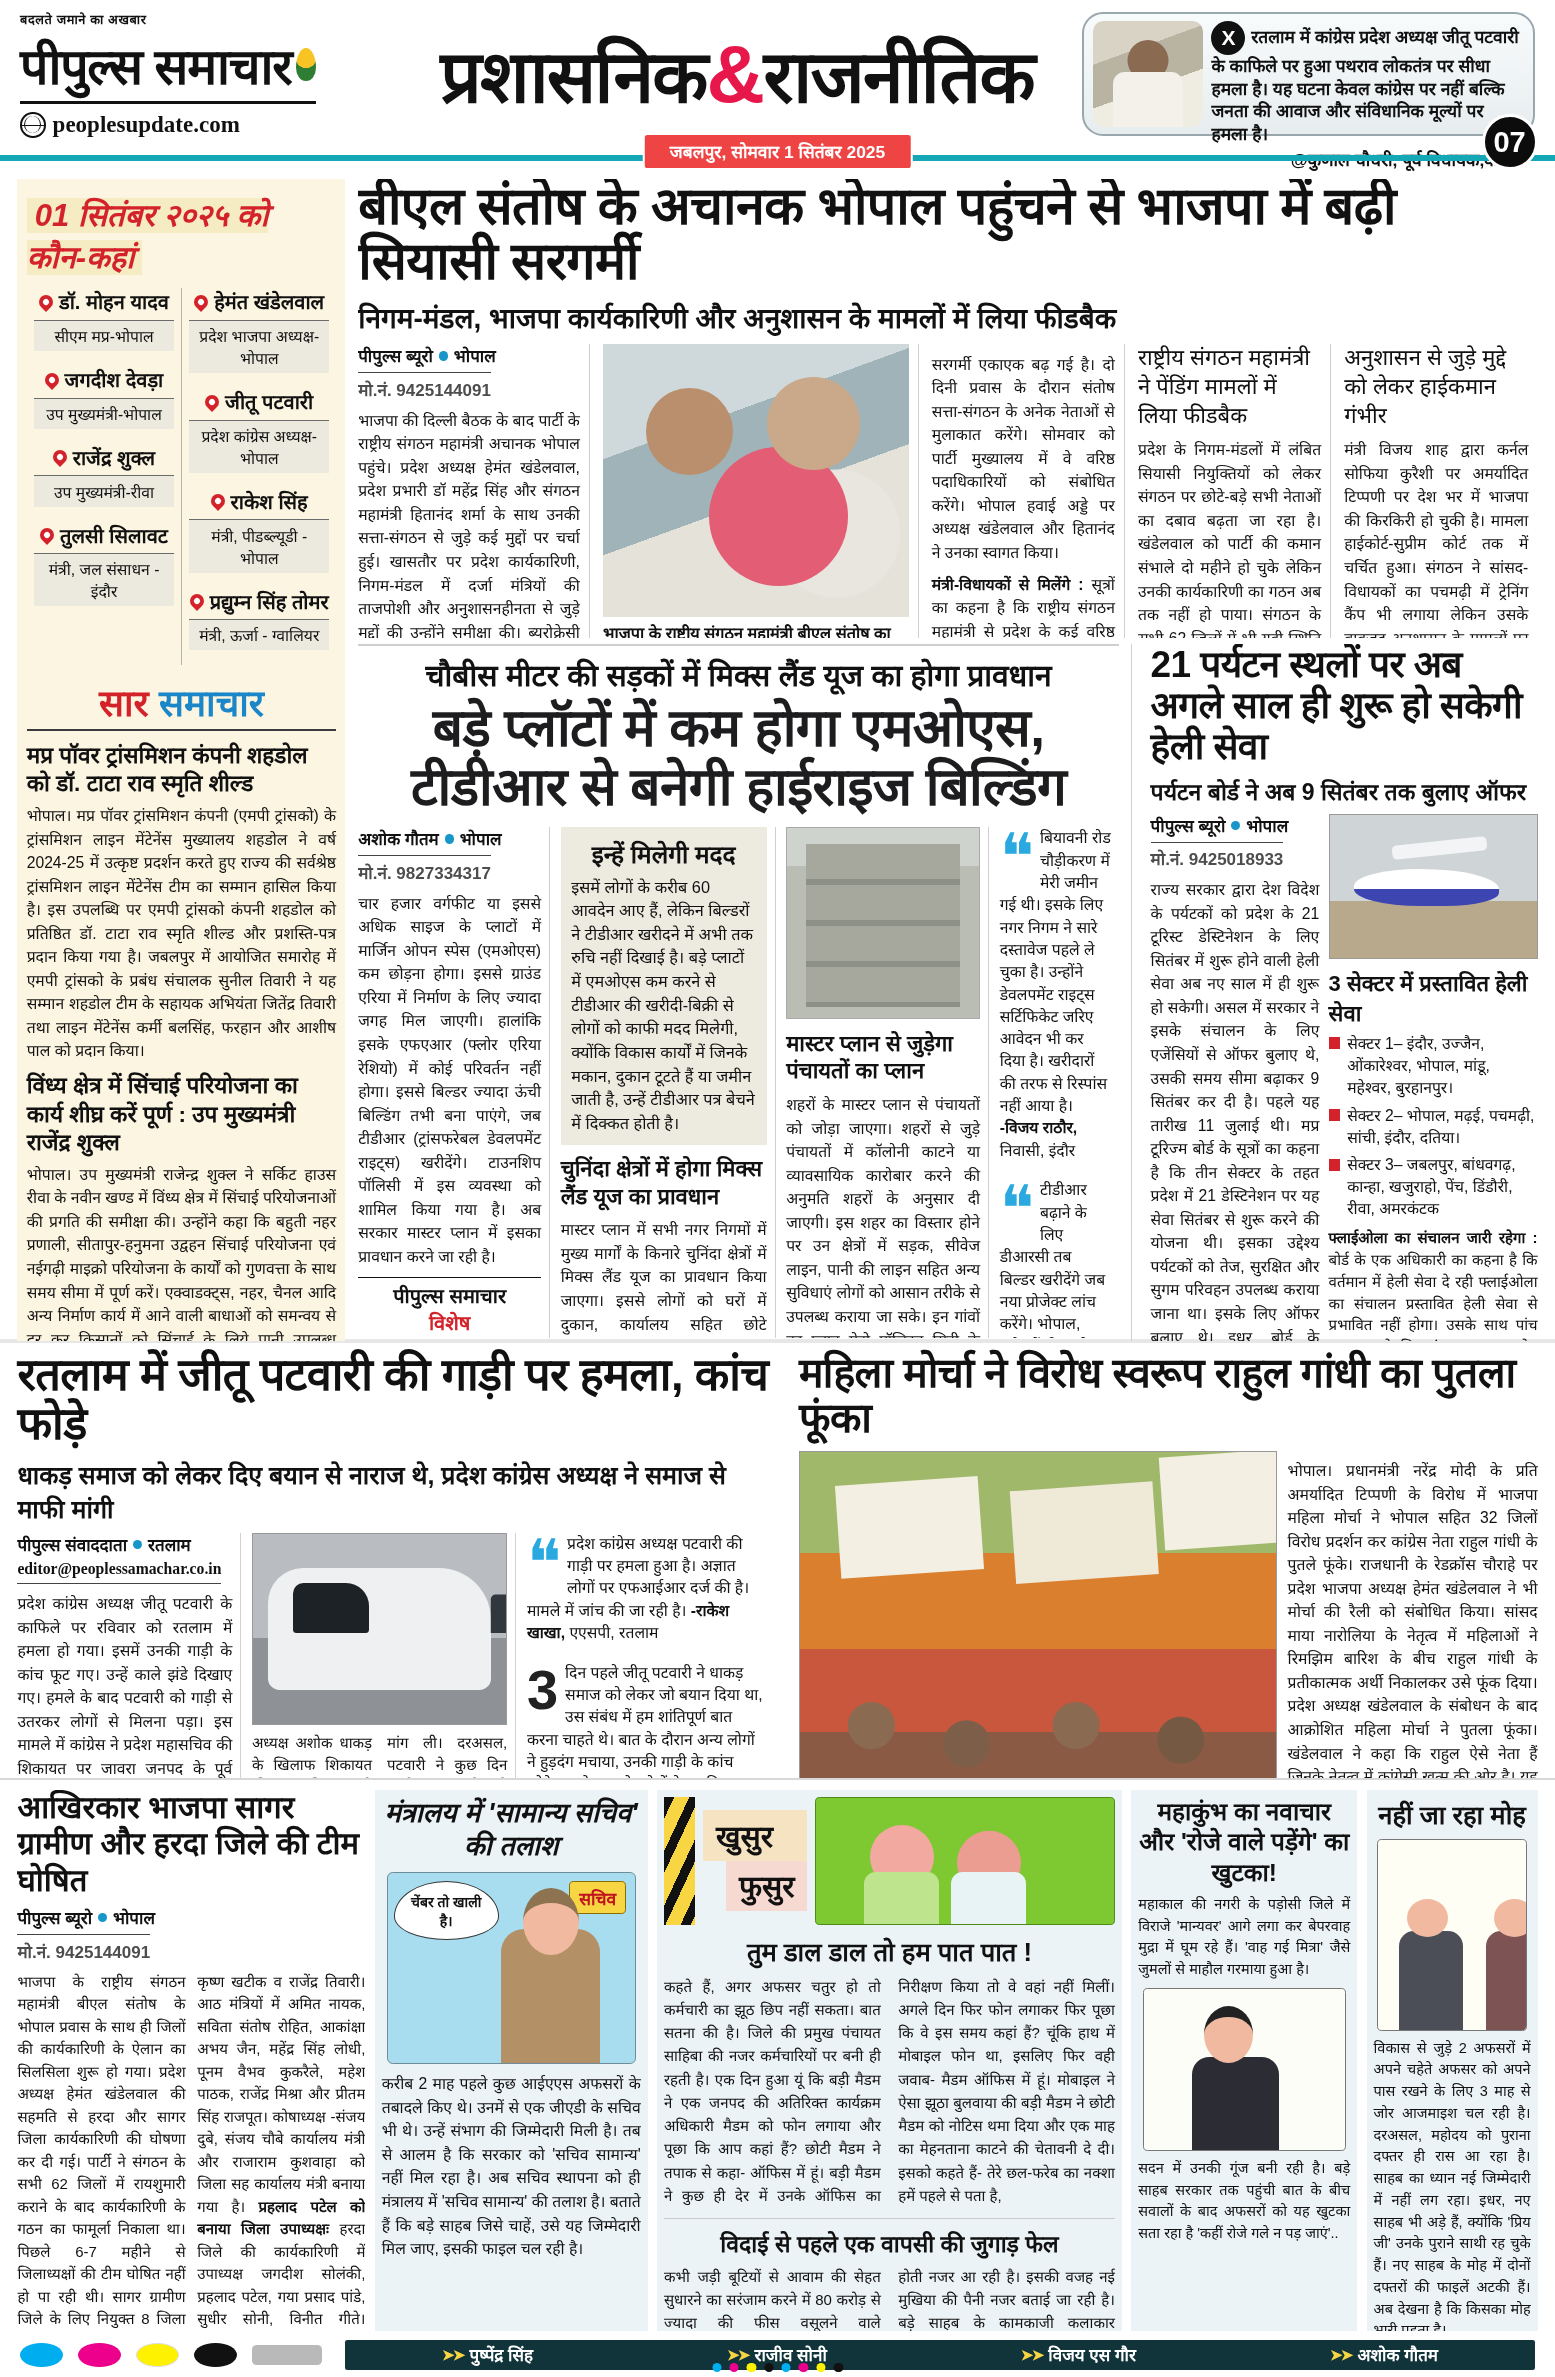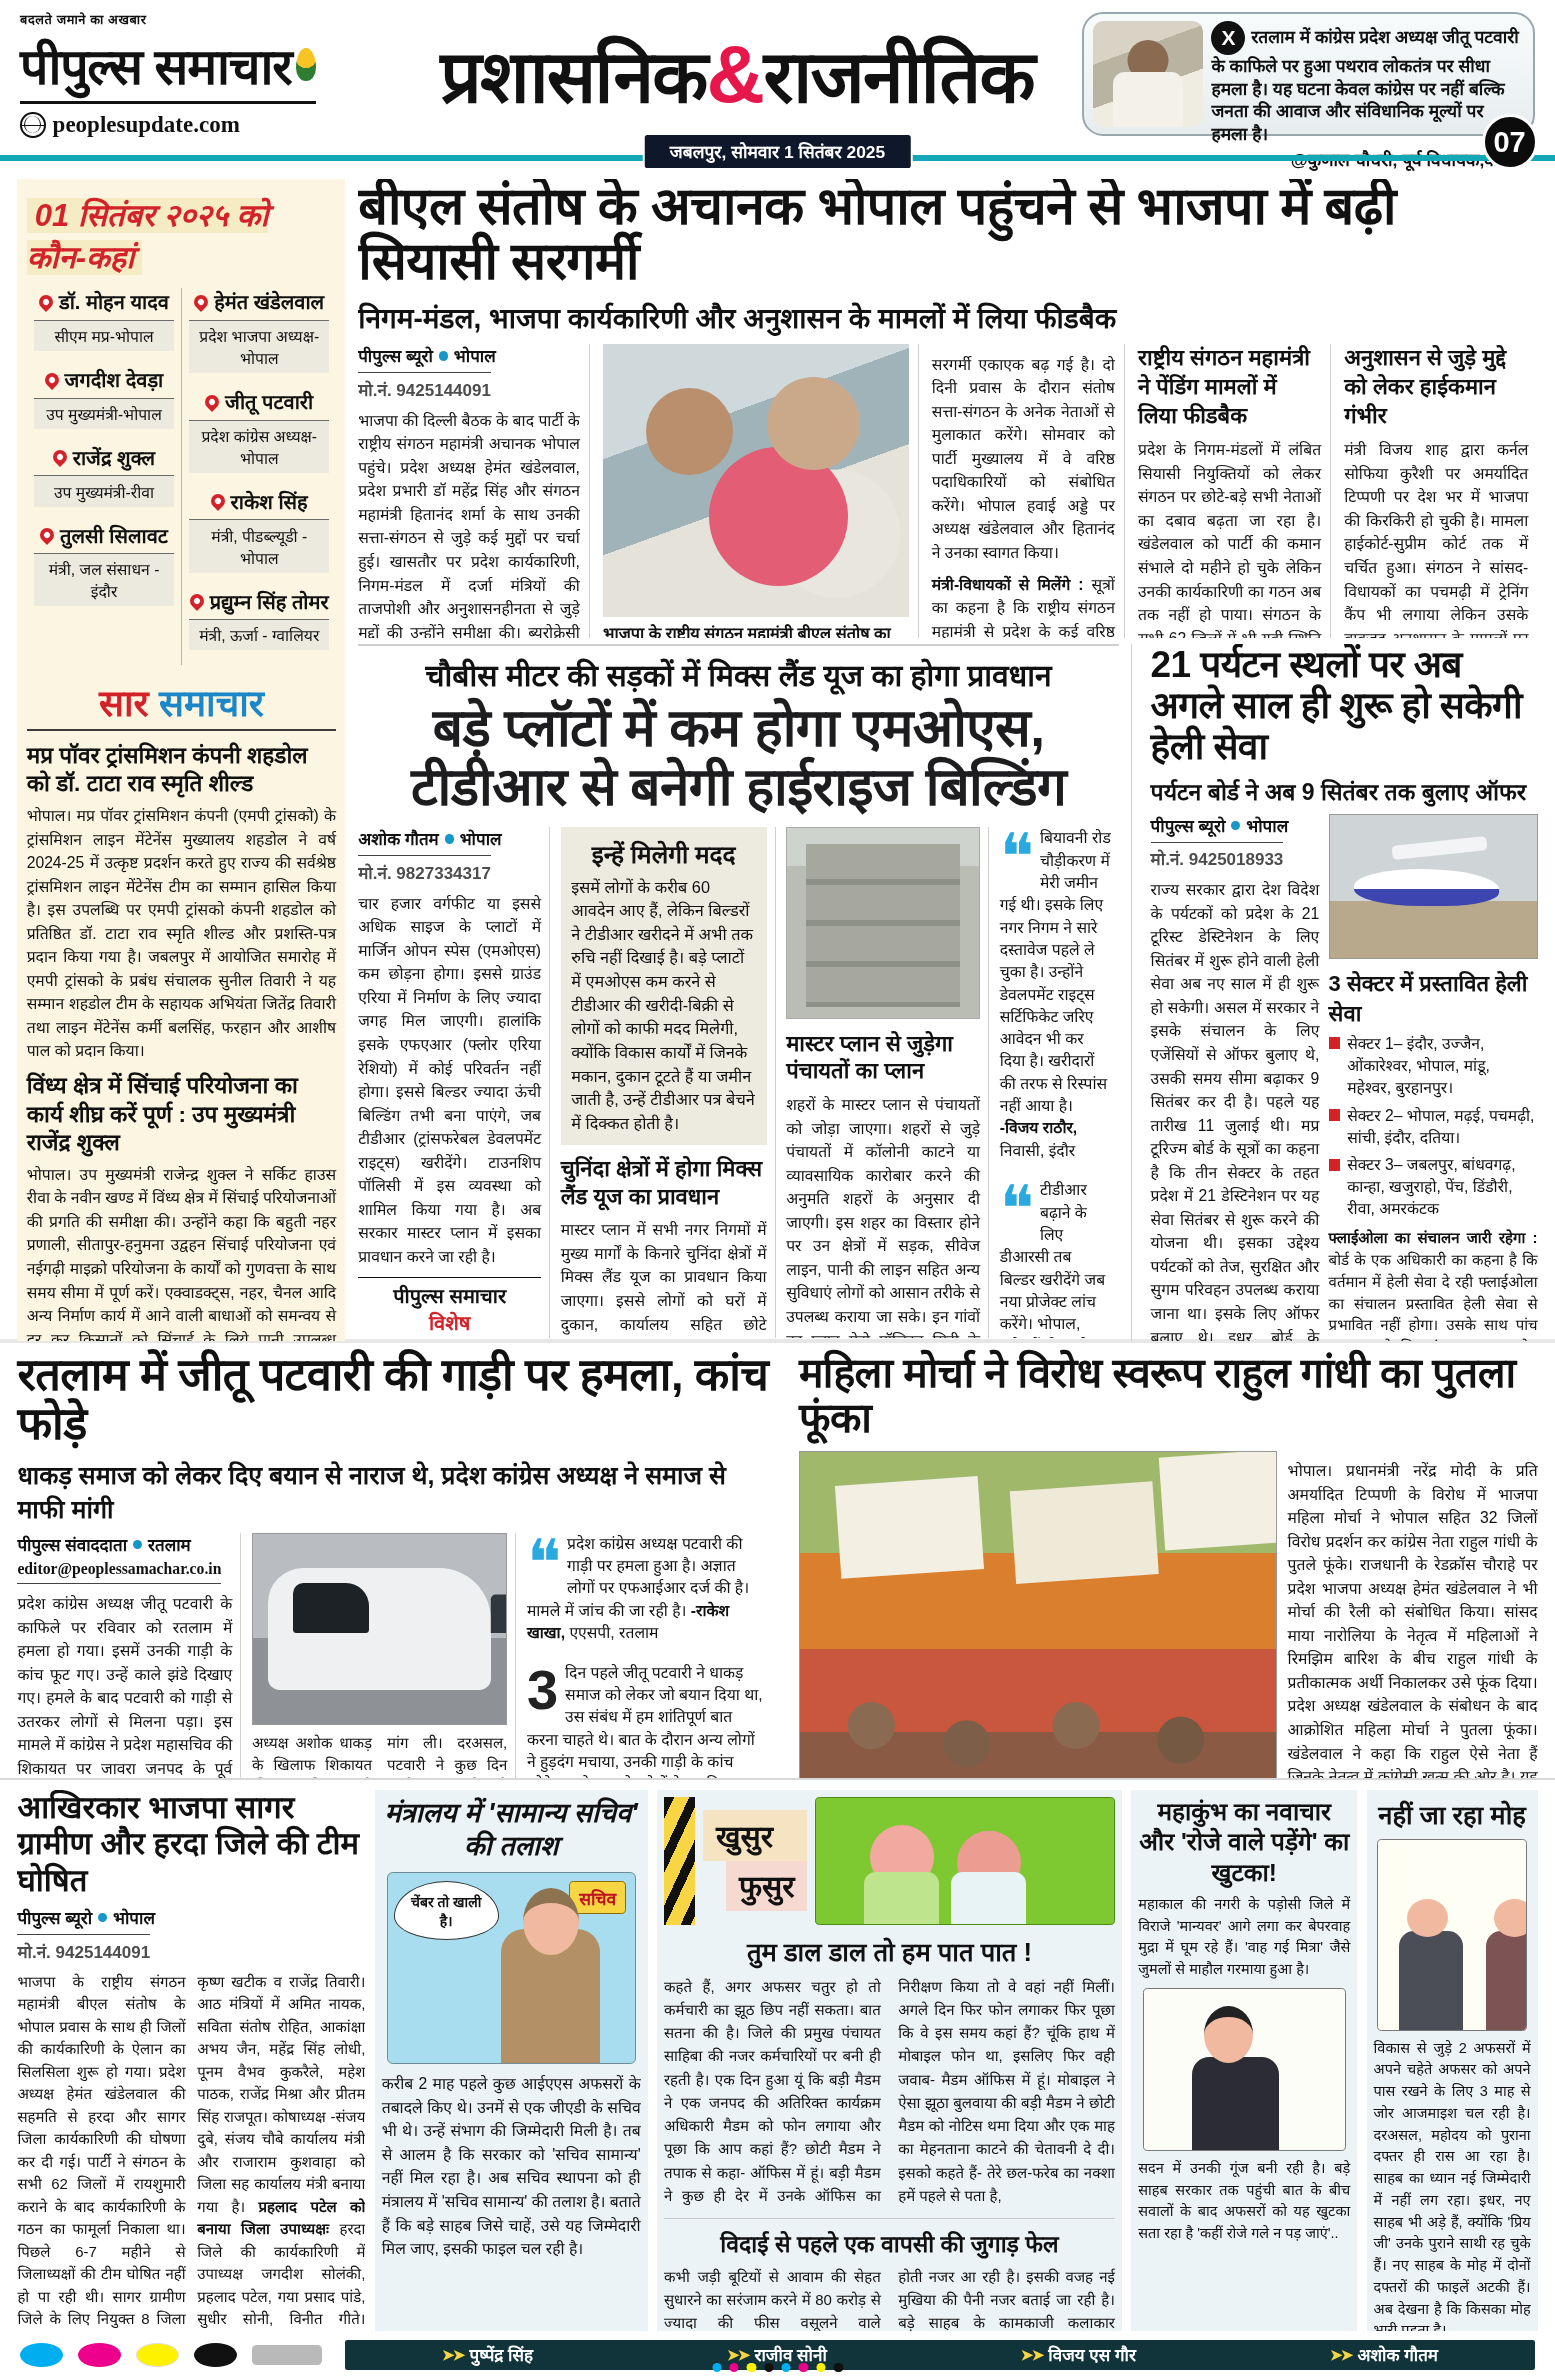--- a/index.html
+++ b/index.html
@@ -26,21 +26,21 @@
   .qphoto:before{ content:""; position:absolute; left:50%; top:18%; width:41px; height:41px; border-radius:50%; background:#8a6b52; transform:translateX(-50%);}
   .qphoto:after{ content:""; position:absolute; left:50%; top:48%; width:70px; height:64px; border-radius:11.6px 11.6px 0 0; background:#f3f1ea; transform:translateX(-50%);}
   .qbody { font-size:17.4px; line-height:1.3; font-weight:600; position:relative; }
   .xicon { display:inline-flex; width:34px; height:34px; background:#111; color:#fff; border-radius:50%; align-items:center; justify-content:center; font-size:21px; font-weight:900; margin-right:5.8px; vertical-align:middle; }
   .qauthor { display:block; text-align:right; font-weight:800; margin-top:3.5px; }
   .pageno { position:absolute; top:114px; right:17.4px; width:56px; height:56px; background:#0c0c0c; border:3.5px solid #fff; border-radius:50%; color:#fff; font-size:29px; font-weight:900; display:flex; align-items:center; justify-content:center; z-index:9; }
 
   
   .rulebar { position:relative; height:31px; margin-top:2.3px; }
   .rule { position:absolute; top:10.5px; left:0; right:0; height:5.8px; background:#14a7b5; }
-  .datepill { position:absolute; left:50%; transform:translateX(-50%); top:-11.6px; background:#0f172a; border:2.3px solid #ffffff; color:#fff; font-size:17.4px; font-weight:800; padding:4.6px 25.6px; border-radius:4.6px; }
+  .datepill { position:absolute; left:50%; transform:translateX(-50%); top:-11.6px; background:#ef4444; border:2.3px solid #ffffff; color:#fff; font-size:17.4px; font-weight:800; padding:4.6px 25.6px; border-radius:4.6px; }
 
   
   .zone-a { display:grid; grid-template-columns:328px 1fr; gap:12.8px; padding:3.5px 17.4px 0 17.4px; height:1164px; }
   .sidebar { background:#fcf5e1; padding:9.3px 9.3px 11.6px 9.3px; overflow:hidden; }
   .ww-title { text-align:left; margin:4.6px 0 11.6px; }
   .ww-title span { font-style:italic; font-weight:900; font-size:31px; color:#d3222a; background:#f6ecc4; padding:0 8.1px; }
   .ww-grid { display:grid; grid-template-columns:1fr 1fr; }
   .ww-col { padding:0 7px; }
   .ww-col + .ww-col { border-left:1.7px solid #b9b4a5; }
   .ww-entry { margin-bottom:15px; }
@@ -62,21 +62,21 @@
   .lead-cols > div { border-right:0.6px solid #cfcfcf; padding-right:9.3px; }
   .lead-cols > div:last-child { border-right:none; }
   .byline { font-size:17px; font-weight:800; display:flex; gap:5.8px; align-items:center; }
   .byline .dot { width:9.3px; height:9.3px; border-radius:50%; background:#1796c9; }
   .phone { font-size:17px; font-weight:800; color:#4d4d4d; border-top:1.7px solid #444; margin-top:4.6px; padding-top:4.6px; width:fit-content;}
   .body-txt { font-size:15.7px; line-height:1.5; text-align:justify; margin-top:8.1px; }
   .lead-photo { height:273px; background:linear-gradient(160deg,#cfd8da 0 30%, #9fb3b8 30% 55%, #e5e2da 55% 100%); position:relative; overflow:hidden;}
   .lead-photo:before{content:""; position:absolute; left:14%; top:16%; width:87px; height:87px; border-radius:50%; background:#b98f6d;}
   .lead-photo:after{content:""; position:absolute; right:16%; top:12%; width:93px; height:93px; border-radius:50%; background:#caa98a; box-shadow:-35px 93px 0 23px #e35d74, 23px 110px 0 17.4px #e8e6de;}
   .cap { font-size:16.3px; font-weight:700; padding:4.6px 0 5.8px; border-bottom:1.7px solid #555; line-height:1.35;}
-  .colsub { font-size:22px; font-weight:700; line-height:1.3; margin-bottom:8.1px; }
+  .colsub { font-size:22px; font-weight:400; line-height:1.3; margin-bottom:8.1px; }
   .bold-in { font-weight:900; }
 
   
   .middle-row { display:grid; grid-template-columns:1fr 407px; gap:11.6px; height:697px; margin-top:5.8px; }
   .tdr { border-top:2.3px solid #cfcfcf; padding-top:8.1px; overflow:hidden;}
   .kicker { text-align:center; font-size:30px; font-weight:900; }
   .tdr-head { text-align:center; font-size:53px; font-weight:900; line-height:1.1; letter-spacing:-0.6px; color:#1d1d1f; margin-top:4.6px;}
   .tdr-cols { display:grid; grid-template-columns:192px 215px 203px 1fr; gap:10.5px; margin-top:11.6px; height:511px; overflow:hidden;}
   .tdr-cols > div { border-right:0.6px solid #cfcfcf; padding-right:8.1px; }
   .tdr-cols > div:last-child { border-right:none; }

